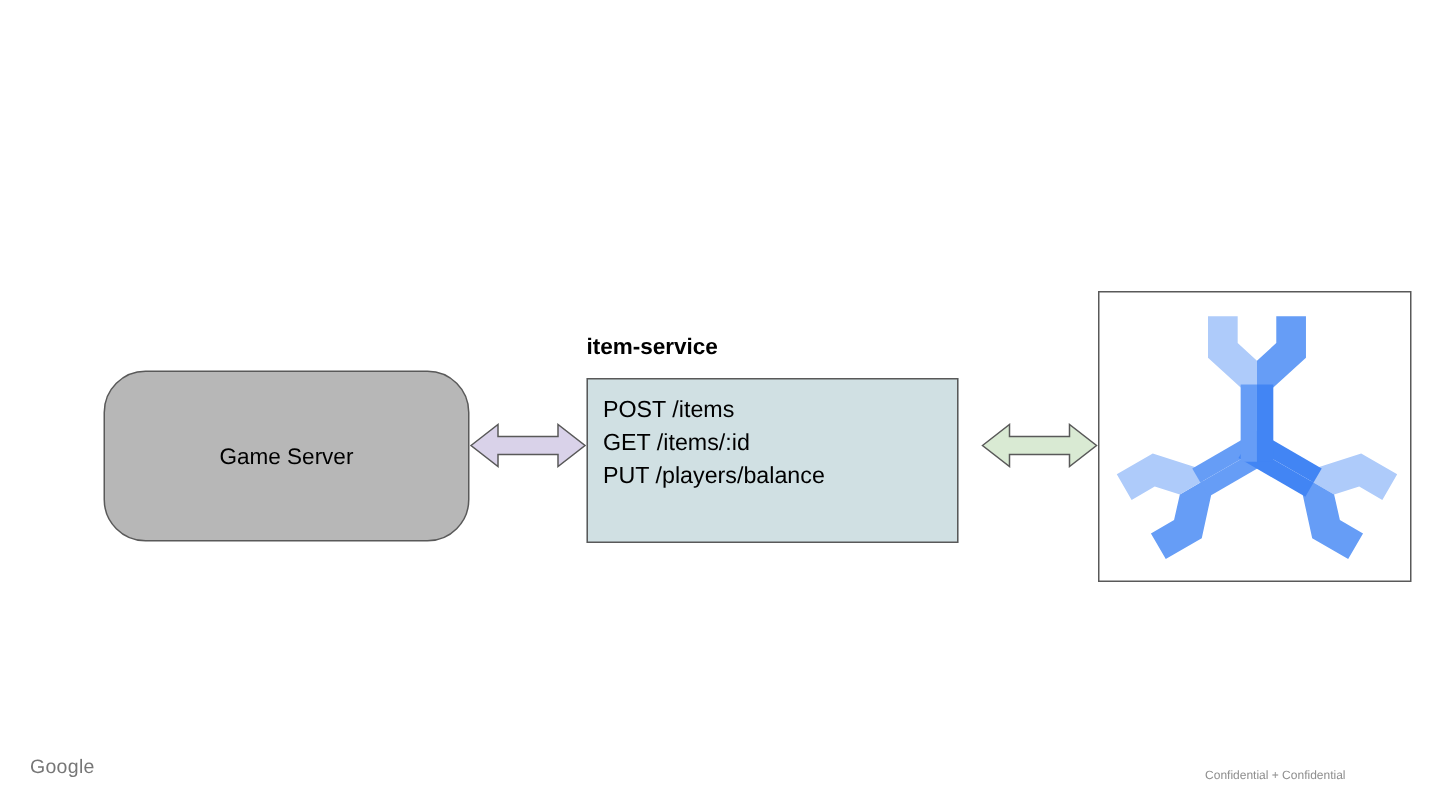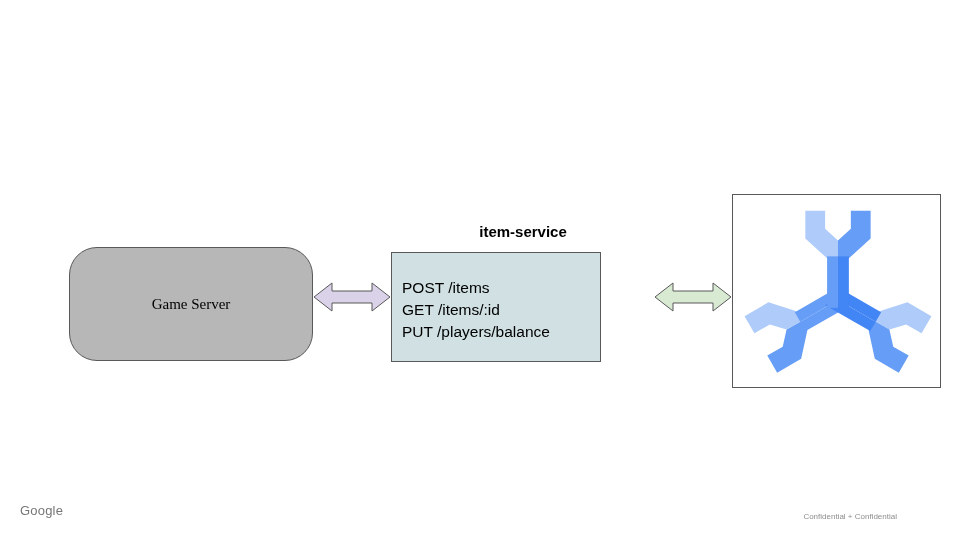--- a/index.html
+++ b/index.html
@@ -6,30 +6,30 @@
   .slide {
     position:relative; width:960px; height:540px; background:#ffffff;
     font-family:"Liberation Sans", sans-serif; overflow:hidden;
     margin:0 auto;
   }
   .game-server-box {
     position:absolute; left:69px; top:247px; width:244px; height:114px;
     border:1px solid #595959; border-radius:28px; box-sizing:border-box;
     display:flex; align-items:center; justify-content:center;
   }
-  .game-server-label { font-size:15px; color:#000;font-family:Liberation Serif, serif; }
+  .game-server-label { font-size:15px; color:#000; }
 
   .service-title {
     position:absolute; left:391px; top:223px; width:264px;
-    text-align:center; font-weight:bold; font-size:15px; color:#000;
+    text-align:left; font-weight:bold; font-size:15px; color:#000;
   }
   .service-box {
-    position:absolute; left:391px; top:252px; width:210px; height:110px;
+    position:absolute; left:391px; top:252px; width:248px; height:110px;
     border:1px solid #595959; box-sizing:border-box;
-    padding:24px 0 0 10px;
+    padding:10px 0 0 10px;
   }
   .endpoint { font-size:15.5px; line-height:22px; color:#000; white-space:nowrap; }
 
   .arrow { position:absolute; top:282px; width:78px; height:30px; }
   .arrow-left  { left:313px; }
   .arrow-right { left:654px; }
 
   .icon-box {
     position:absolute; left:732px; top:194px; width:209px; height:194px;
     border:1px solid #595959; box-sizing:border-box; background:#ffffff;

